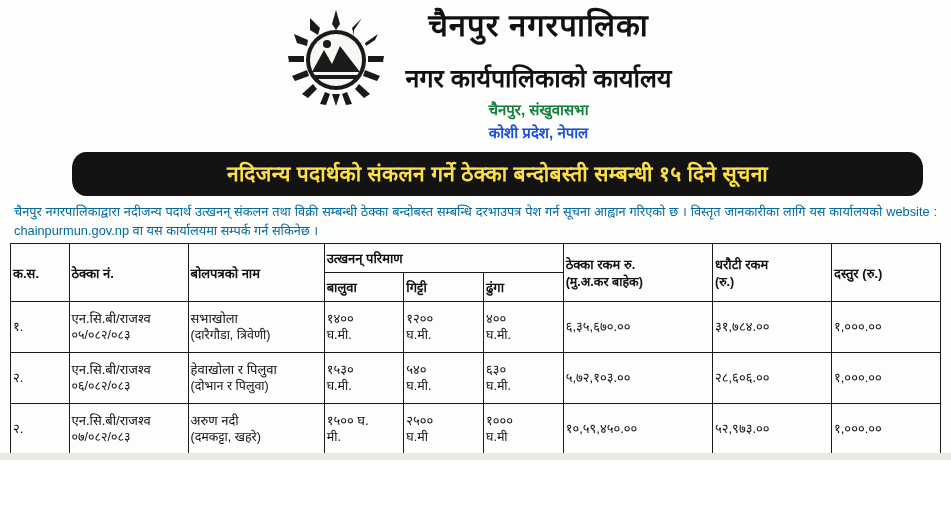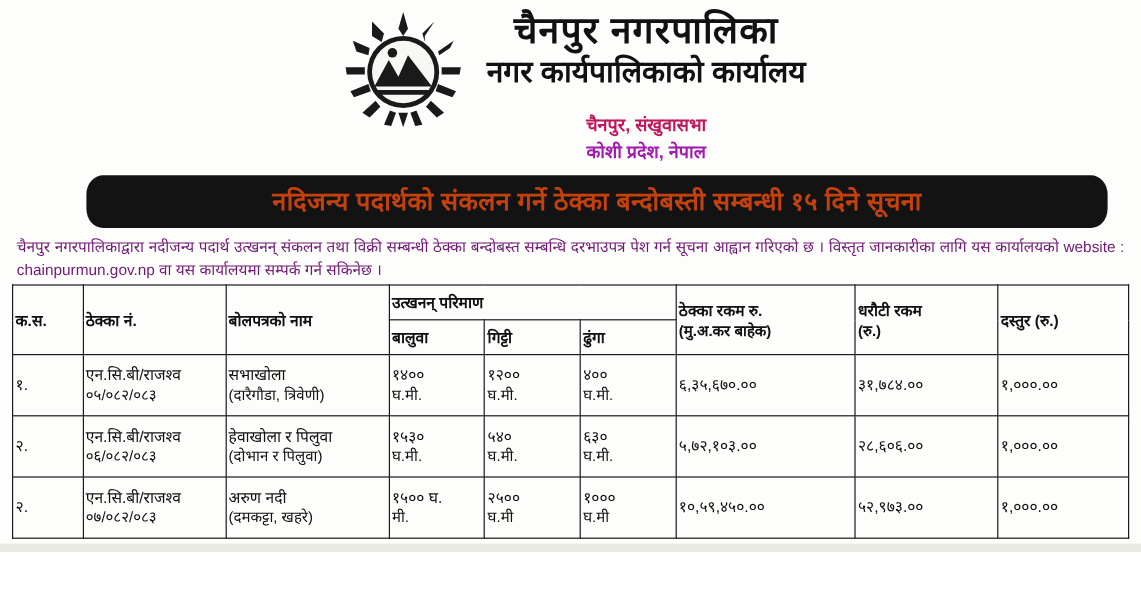--- a/index.html
+++ b/index.html
@@ -44,43 +44,43 @@
     font-weight: bold;
     letter-spacing: 1px;
     color: #111;
     line-height: 1.15;
   }
   .head-line2 {
     font-size: 25px;
     font-weight: bold;
     color: #111;
     line-height: 1.25;
-    margin-top: 1px;
+    margin-top: 19px;
   }
   .head-line3 {
     font-size: 15px;
     font-weight: bold;
-    color: #be185d;
-    margin-top: 17px;
+    color: #15803d;
+    margin-top: 5px;
   }
   .head-line4 {
     font-size: 15px;
     font-weight: bold;
-    color: #a21caf;
+    color: #1d4ed8;
     margin-top: 3px;
   }
 
   
   .banner-wrap {
     margin: 10px 28px 0 28px;
     position: relative;
   }
   .banner {
     background: #131313;
-    color: #c2410c;
+    color: #fde047;
     text-align: center;
     font-size: 21px;
     font-weight: bold;
     padding: 7px 10px 9px 10px;
     border-radius: 14px / 16px;
     letter-spacing: 0.3px;
     margin-left: 44px;
   }
 
   .pub-date {
@@ -88,21 +88,21 @@
     font-size: 12.5px;
     color: #111;
     margin-top: 8px;
     letter-spacing: 0.2px;
   }
 
   .para {
     margin: 6px 14px 0 14px;
     font-size: 12.8px;
     line-height: 1.5;
-    color: #701a75;
+    color: #0369a1;
     text-align: justify;
   }
 
   .tapsil {
     text-align: center;
     font-size: 12.5px;
     color: #111;
     margin-top: 2px;
   }
 

